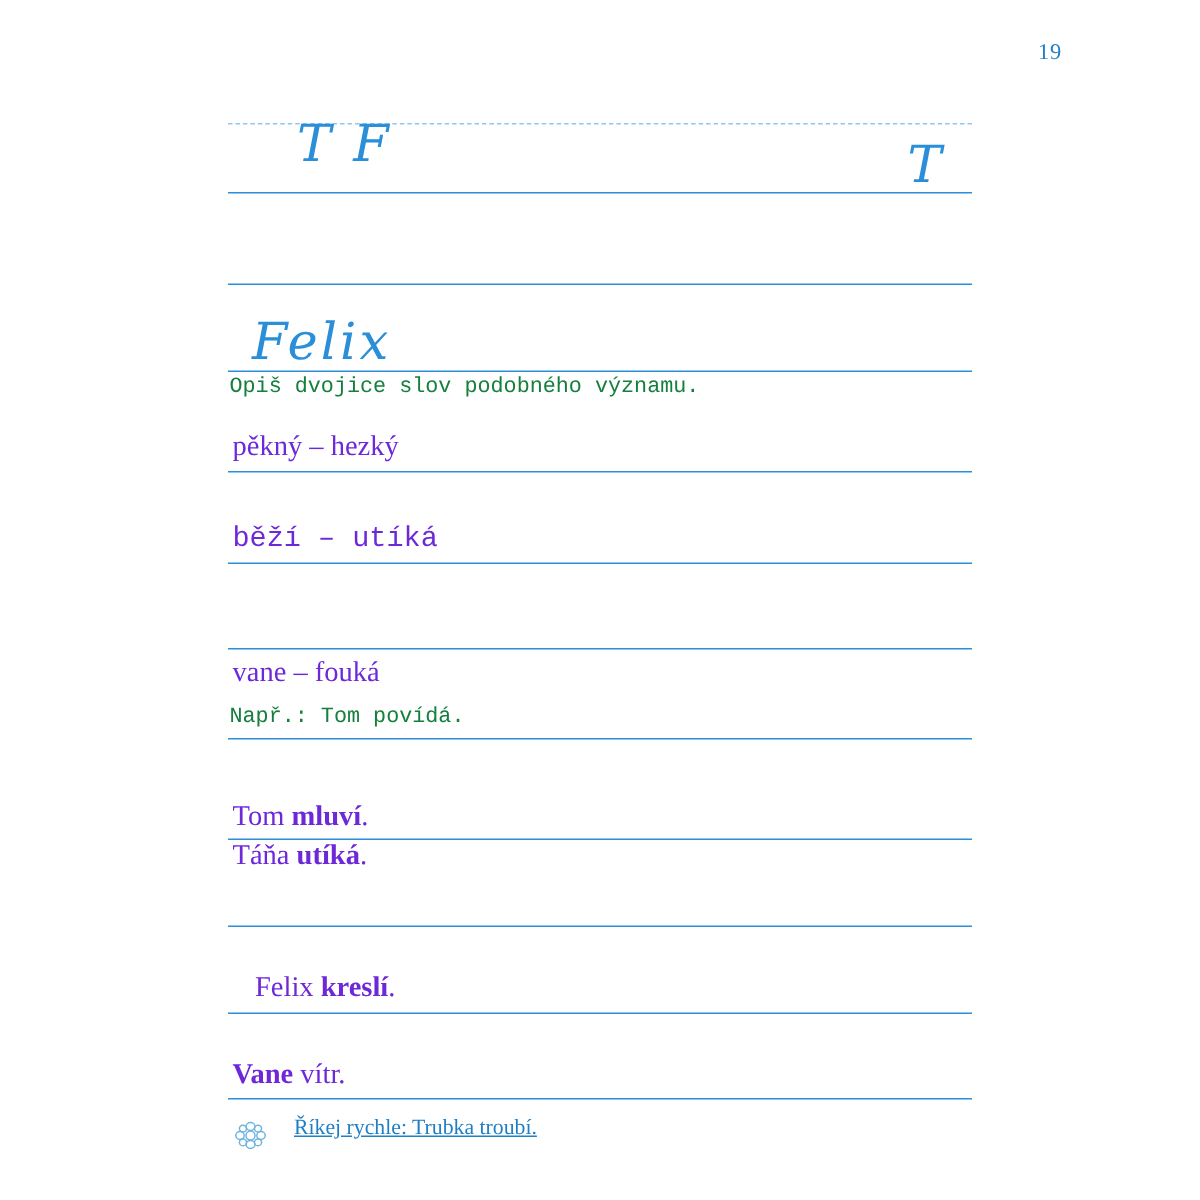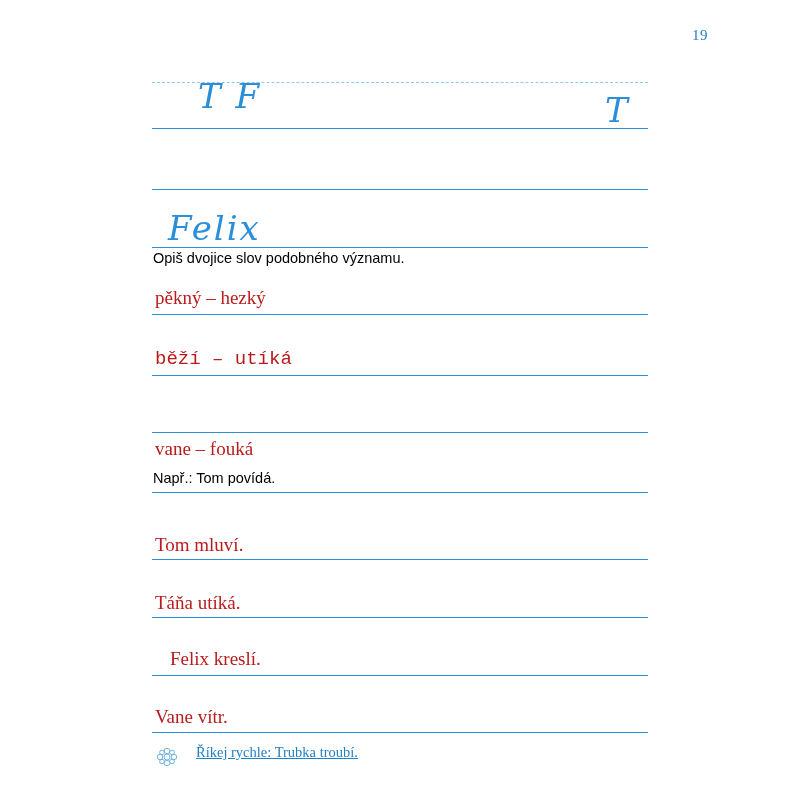--- a/index.html
+++ b/index.html
@@ -57,34 +57,34 @@
   .script-big {
     font-size: 34px;
   }
   .script-name {
     font-size: 34px;
   }
 
   
   .instr {
     position: absolute;
-    font-family: Liberation Sans, sans-serif;
+    font-family: Liberation Mono, monospace;
     font-size: 14.5px;
-    color: #000000;
+    color: #15803d;
     white-space: nowrap;
   }
   .answer {
     position: absolute;
     font-family: "Liberation Serif", serif;
     font-size: 19px;
-    color: #b91c1c;
+    color: #6d28d9;
     white-space: nowrap;
   }
   .answer b {
-    font-weight: normal;
+    font-weight: bold;
   }
   .footnote {
     position: absolute;
     font-family: "Liberation Serif", serif;
     font-size: 14.5px;
     color: #1f7fc4;
     white-space: nowrap;
   }
   .flower-icon {
     position: absolute;
@@ -121,21 +121,21 @@
 
   <div class="answer" style="left:155px; top:405px;margin-top:33px;">vane – fouká</div>
   <div class="rule" style="top:432px;"></div>
 
   <div class="instr" style="left:153px; top:470px;">Např.: Tom povídá.</div>
   <div class="rule" style="top:492px;"></div>
 
   <div class="answer" style="left:155px; top:534px;"><span>Tom </span><b>mluví</b><span>.</span></div>
   <div class="rule" style="top:559px;"></div>
 
-  <div class="answer" style="left:155px; top:592px;"><span>Táňa </span><b>utíká</b><span>.</span></div>
+  <div class="answer" style="left:155px; top:560px;"><span>Táňa </span><b>utíká</b><span>.</span></div>
   <div class="rule" style="top:617px;"></div>
 
   <div class="answer" style="left:170px; top:648px;"><span>Felix </span><b>kreslí</b><span>.</span></div>
   <div class="rule" style="top:675px;"></div>
 
   <div class="answer" style="left:155px; top:706px;"><span></span><b>Vane</b><span> vítr.</span></div>
   <div class="rule" style="top:732px;"></div>
 
   <div class="flower-icon">
     <svg width="22" height="20" viewBox="0 0 22 20" xmlns="http://www.w3.org/2000/svg">

